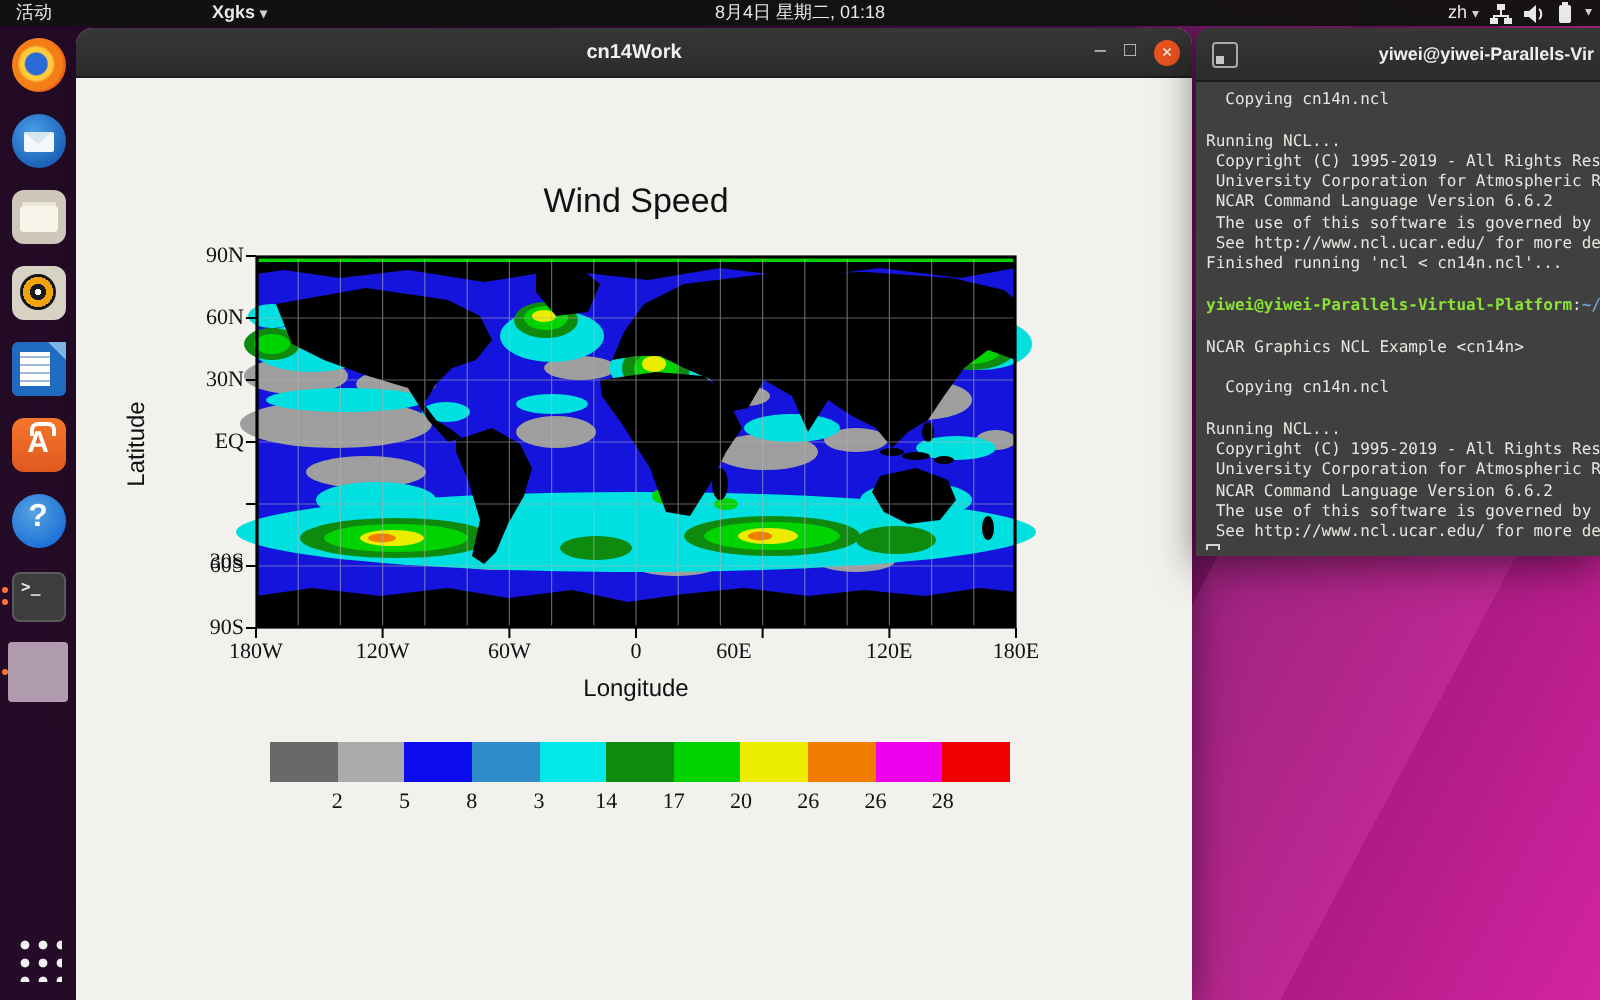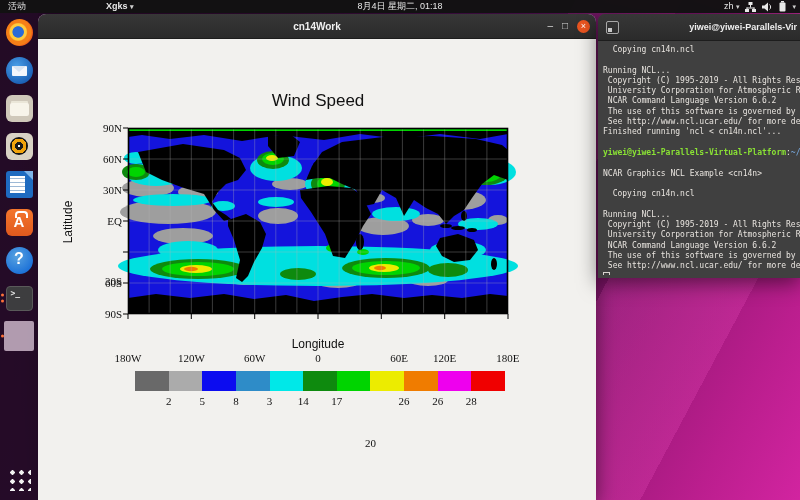--- a/index.html
+++ b/index.html
@@ -65,21 +65,21 @@
   .plot-window{left:38px;top:14px;width:558px;height:486px;background:#f0abfc;border-radius:8px 8px 0 0;}
   .plot-window .titlebar{border-radius:8px 8px 0 0;}
   .canvas{position:relative;width:100%;height:461px;background:#f2f1ee;overflow:hidden;}
   .fig-title{position:absolute;left:90px;top:52px;width:380px;text-align:center;
     font-size:17px;color:#111;font-family:"Liberation Sans",sans-serif;}
   .map-area{position:absolute;left:90px;top:89px;width:380px;height:186px;}
   .map-area svg{width:380px;height:186px;overflow:visible;display:block;}
   .yticks{position:absolute;left:48px;top:89px;width:36px;height:186px;}
   .ytick{position:absolute;right:0;font:11px "Liberation Serif",serif;color:#111;}
   .xticks{position:absolute;left:90px;top:281px;width:380px;height:14px;}
-  .xtick{position:absolute;transform:translateX(-50%);font:11px "Liberation Serif",serif;color:#111;margin-top:32px;}
+  .xtick{position:absolute;transform:translateX(-50%);font:11px "Liberation Serif",serif;color:#111;}
   .ylabel{position:absolute;left:14px;top:182px;width:80px;text-align:center;transform:translate(-24px,-6px) rotate(-90deg);
     font-size:12px;color:#111;}
   .xlabel{position:absolute;left:90px;top:298px;width:380px;text-align:center;font-size:12px;color:#111;}
   .colorbar{position:absolute;left:97px;top:332px;width:370px;height:20px;display:flex;}
   .cb-cell{flex:1 0 auto;height:20px;}
   .cb-labels{position:absolute;left:97px;top:356px;width:370px;height:13px;}
   .cb-label{position:absolute;transform:translateX(-50%);font:11px "Liberation Serif",serif;color:#111;}
 
   
   .term-window{left:598px;top:14px;width:202px;height:264px;background:#404040;border-radius:7px 0 0 0;}
@@ -294,21 +294,21 @@
         <div class="ytick" style="top: 87px;">EQ</div>
         <div class="ytick" style="top: 108px; margin-top: 39px;">30S</div>
         <div class="ytick" style="top: 149px;">60S</div>
         <div class="ytick" style="top: 180px;">90S</div>
       </div>
     <div class="xticks">
         <div class="xtick" style="left: 0px;">180W</div>
         <div class="xtick" style="left: 63.333px;">120W</div>
         <div class="xtick" style="left: 126.666px;">60W</div>
         <div class="xtick" style="left: 189.999px;">0</div>
-        <div class="xtick" style="left: 271px;">60E</div>
+        <div class="xtick" style="left: 239px;">60E</div>
         <div class="xtick" style="left: 316.665px;">120E</div>
         <div class="xtick" style="left: 379.998px;">180E</div>
       </div>
     <div class="ylabel">Latitude</div>
     <div class="xlabel">Longitude</div>
 
     <div class="colorbar">
         <div class="cb-cell" style="background: rgb(105, 105, 105);"></div>
         <div class="cb-cell" style="background: rgb(171, 171, 171);"></div>
         <div class="cb-cell" style="background: rgb(12, 12, 240);"></div>
@@ -321,21 +321,21 @@
         <div class="cb-cell" style="background: rgb(238, 0, 238);"></div>
         <div class="cb-cell" style="background: rgb(240, 0, 0);"></div>
       </div>
     <div class="cb-labels">
         <div class="cb-label" style="left: 33.6364px;">2</div>
         <div class="cb-label" style="left: 67.2727px;">5</div>
         <div class="cb-label" style="left: 100.909px;">8</div>
         <div class="cb-label" style="left: 134.545px;">3</div>
         <div class="cb-label" style="left: 168.182px;">14</div>
         <div class="cb-label" style="left: 201.818px;">17</div>
-        <div class="cb-label" style="left: 235.455px; margin-top: 42px;">20</div>
+        <div class="cb-label" style="left: 235.455px;">20</div>
         <div class="cb-label" style="left: 269.091px;">26</div>
         <div class="cb-label" style="left: 302.727px;">26</div>
         <div class="cb-label" style="left: 336.364px;">28</div>
       </div>
   </div>
 </div>
 
 <div class="window term-window">
   <div class="titlebar">
     <span class="term-icon"></span>

